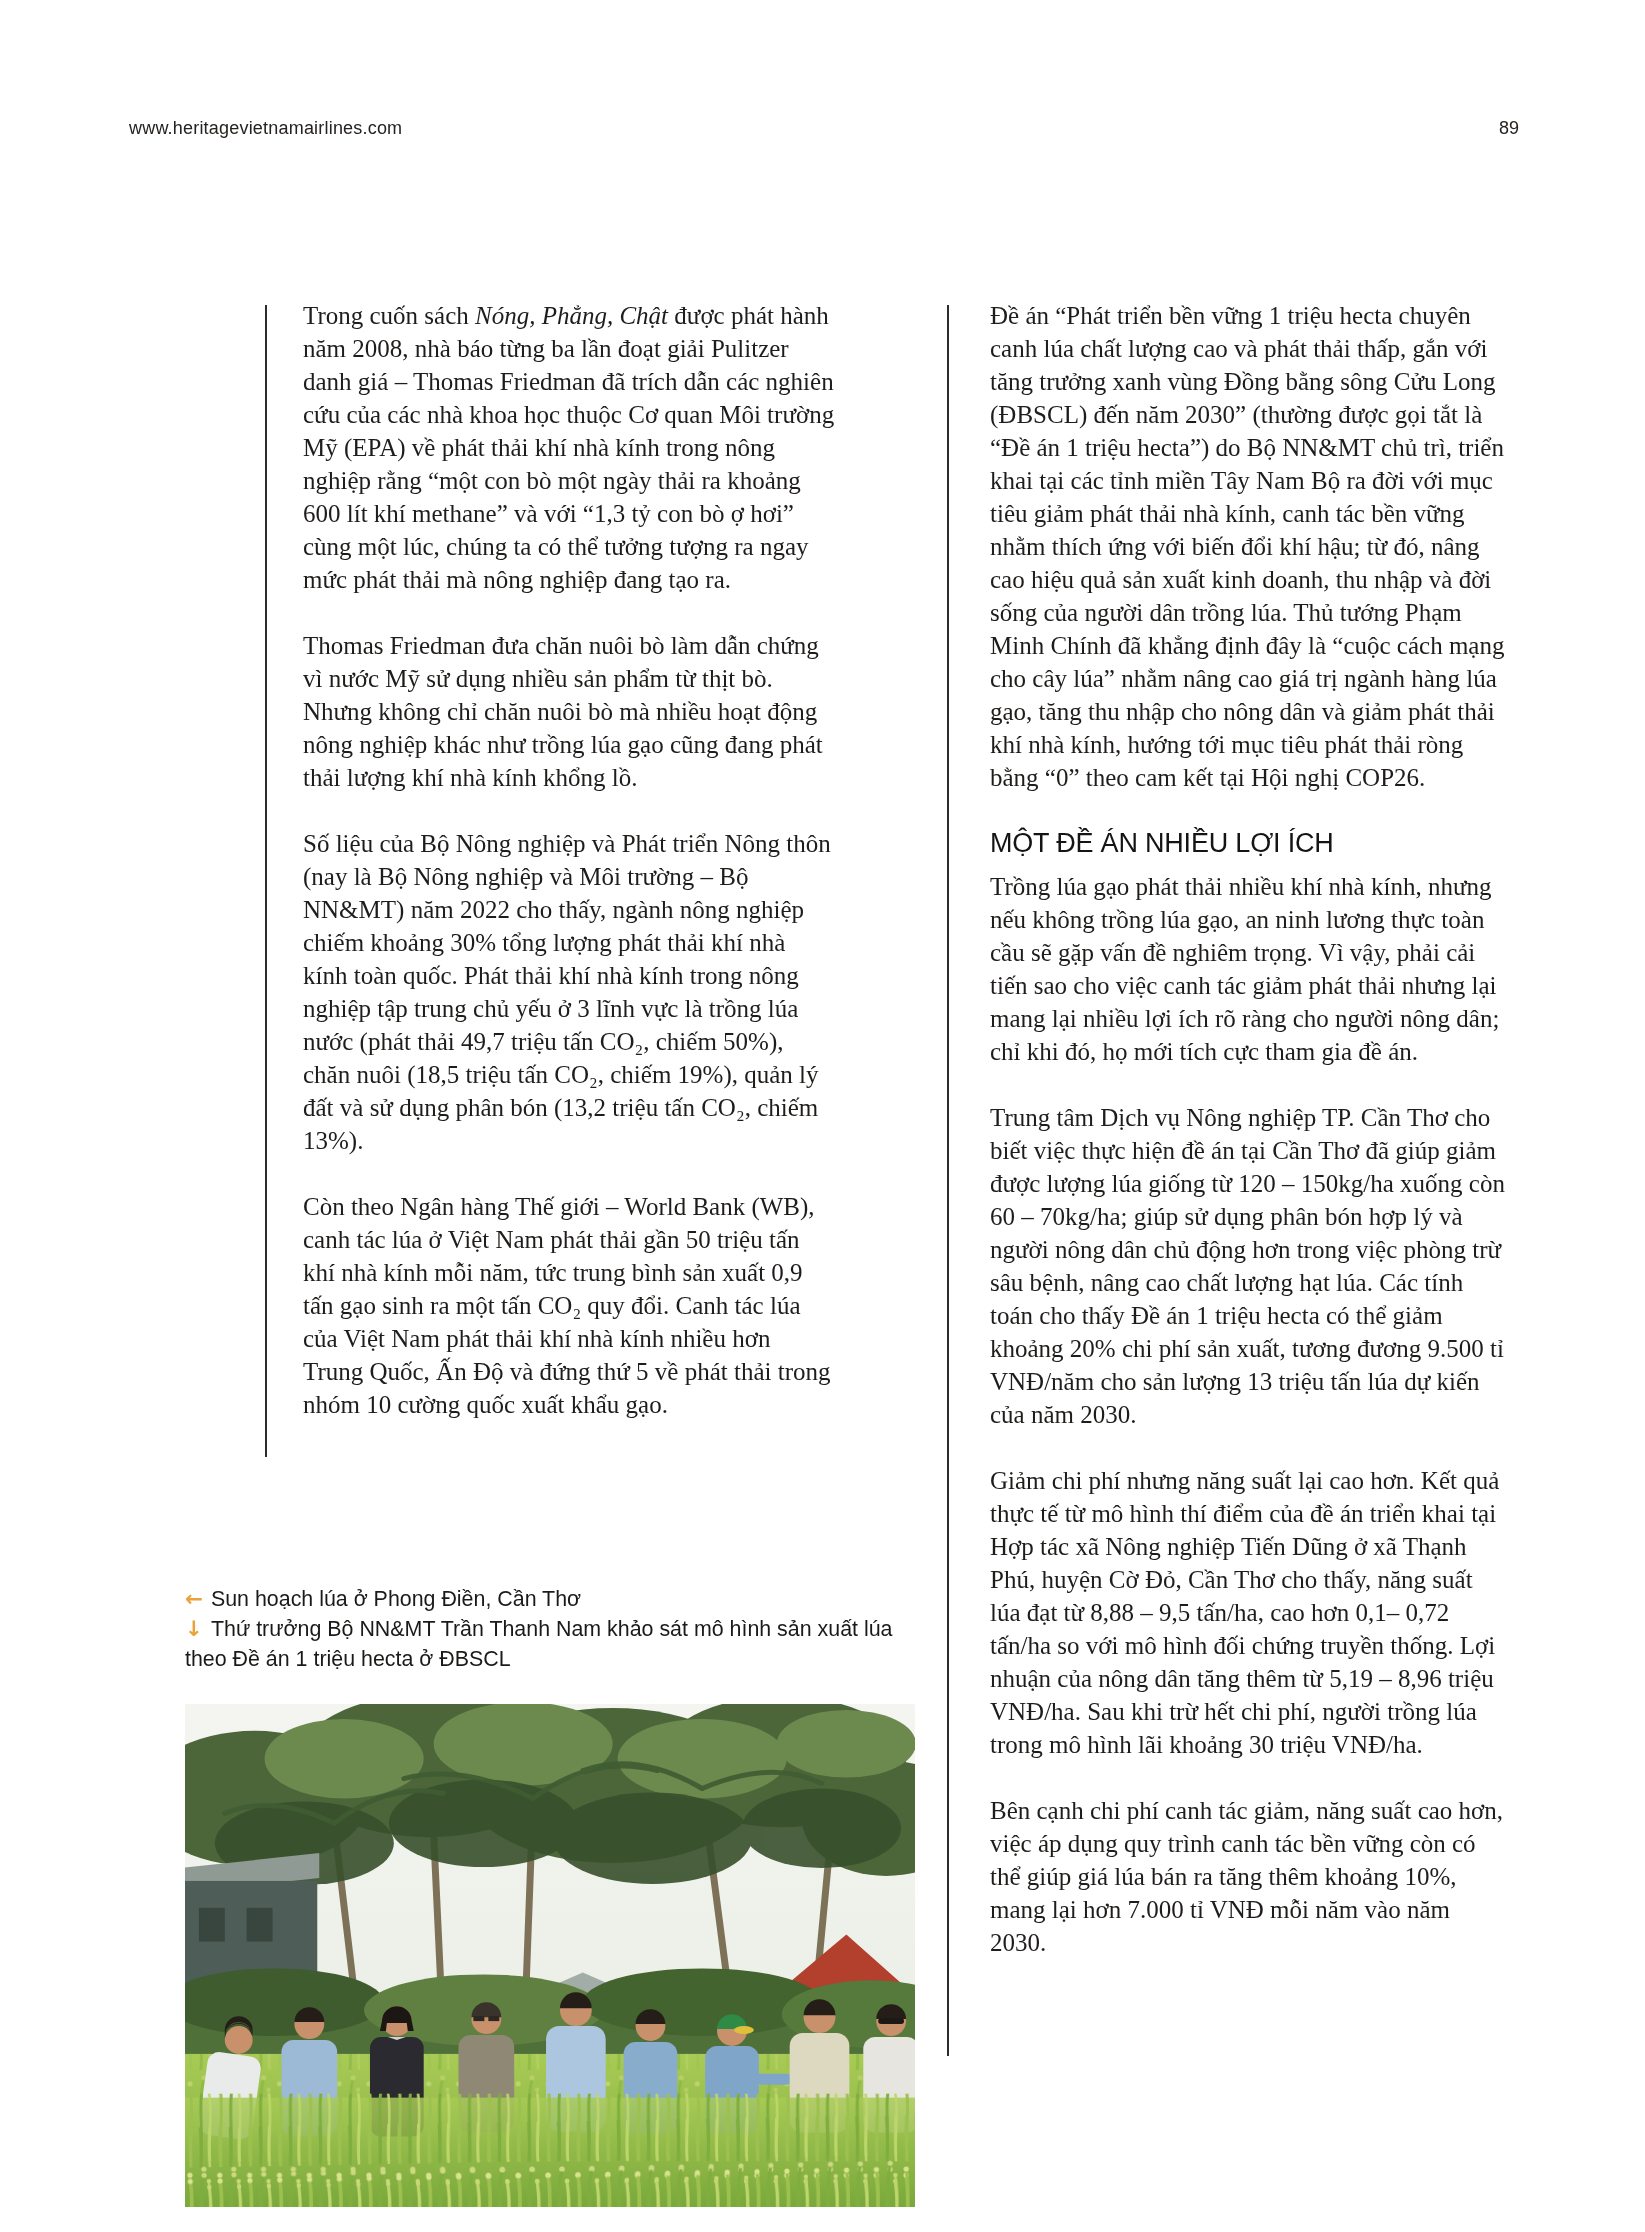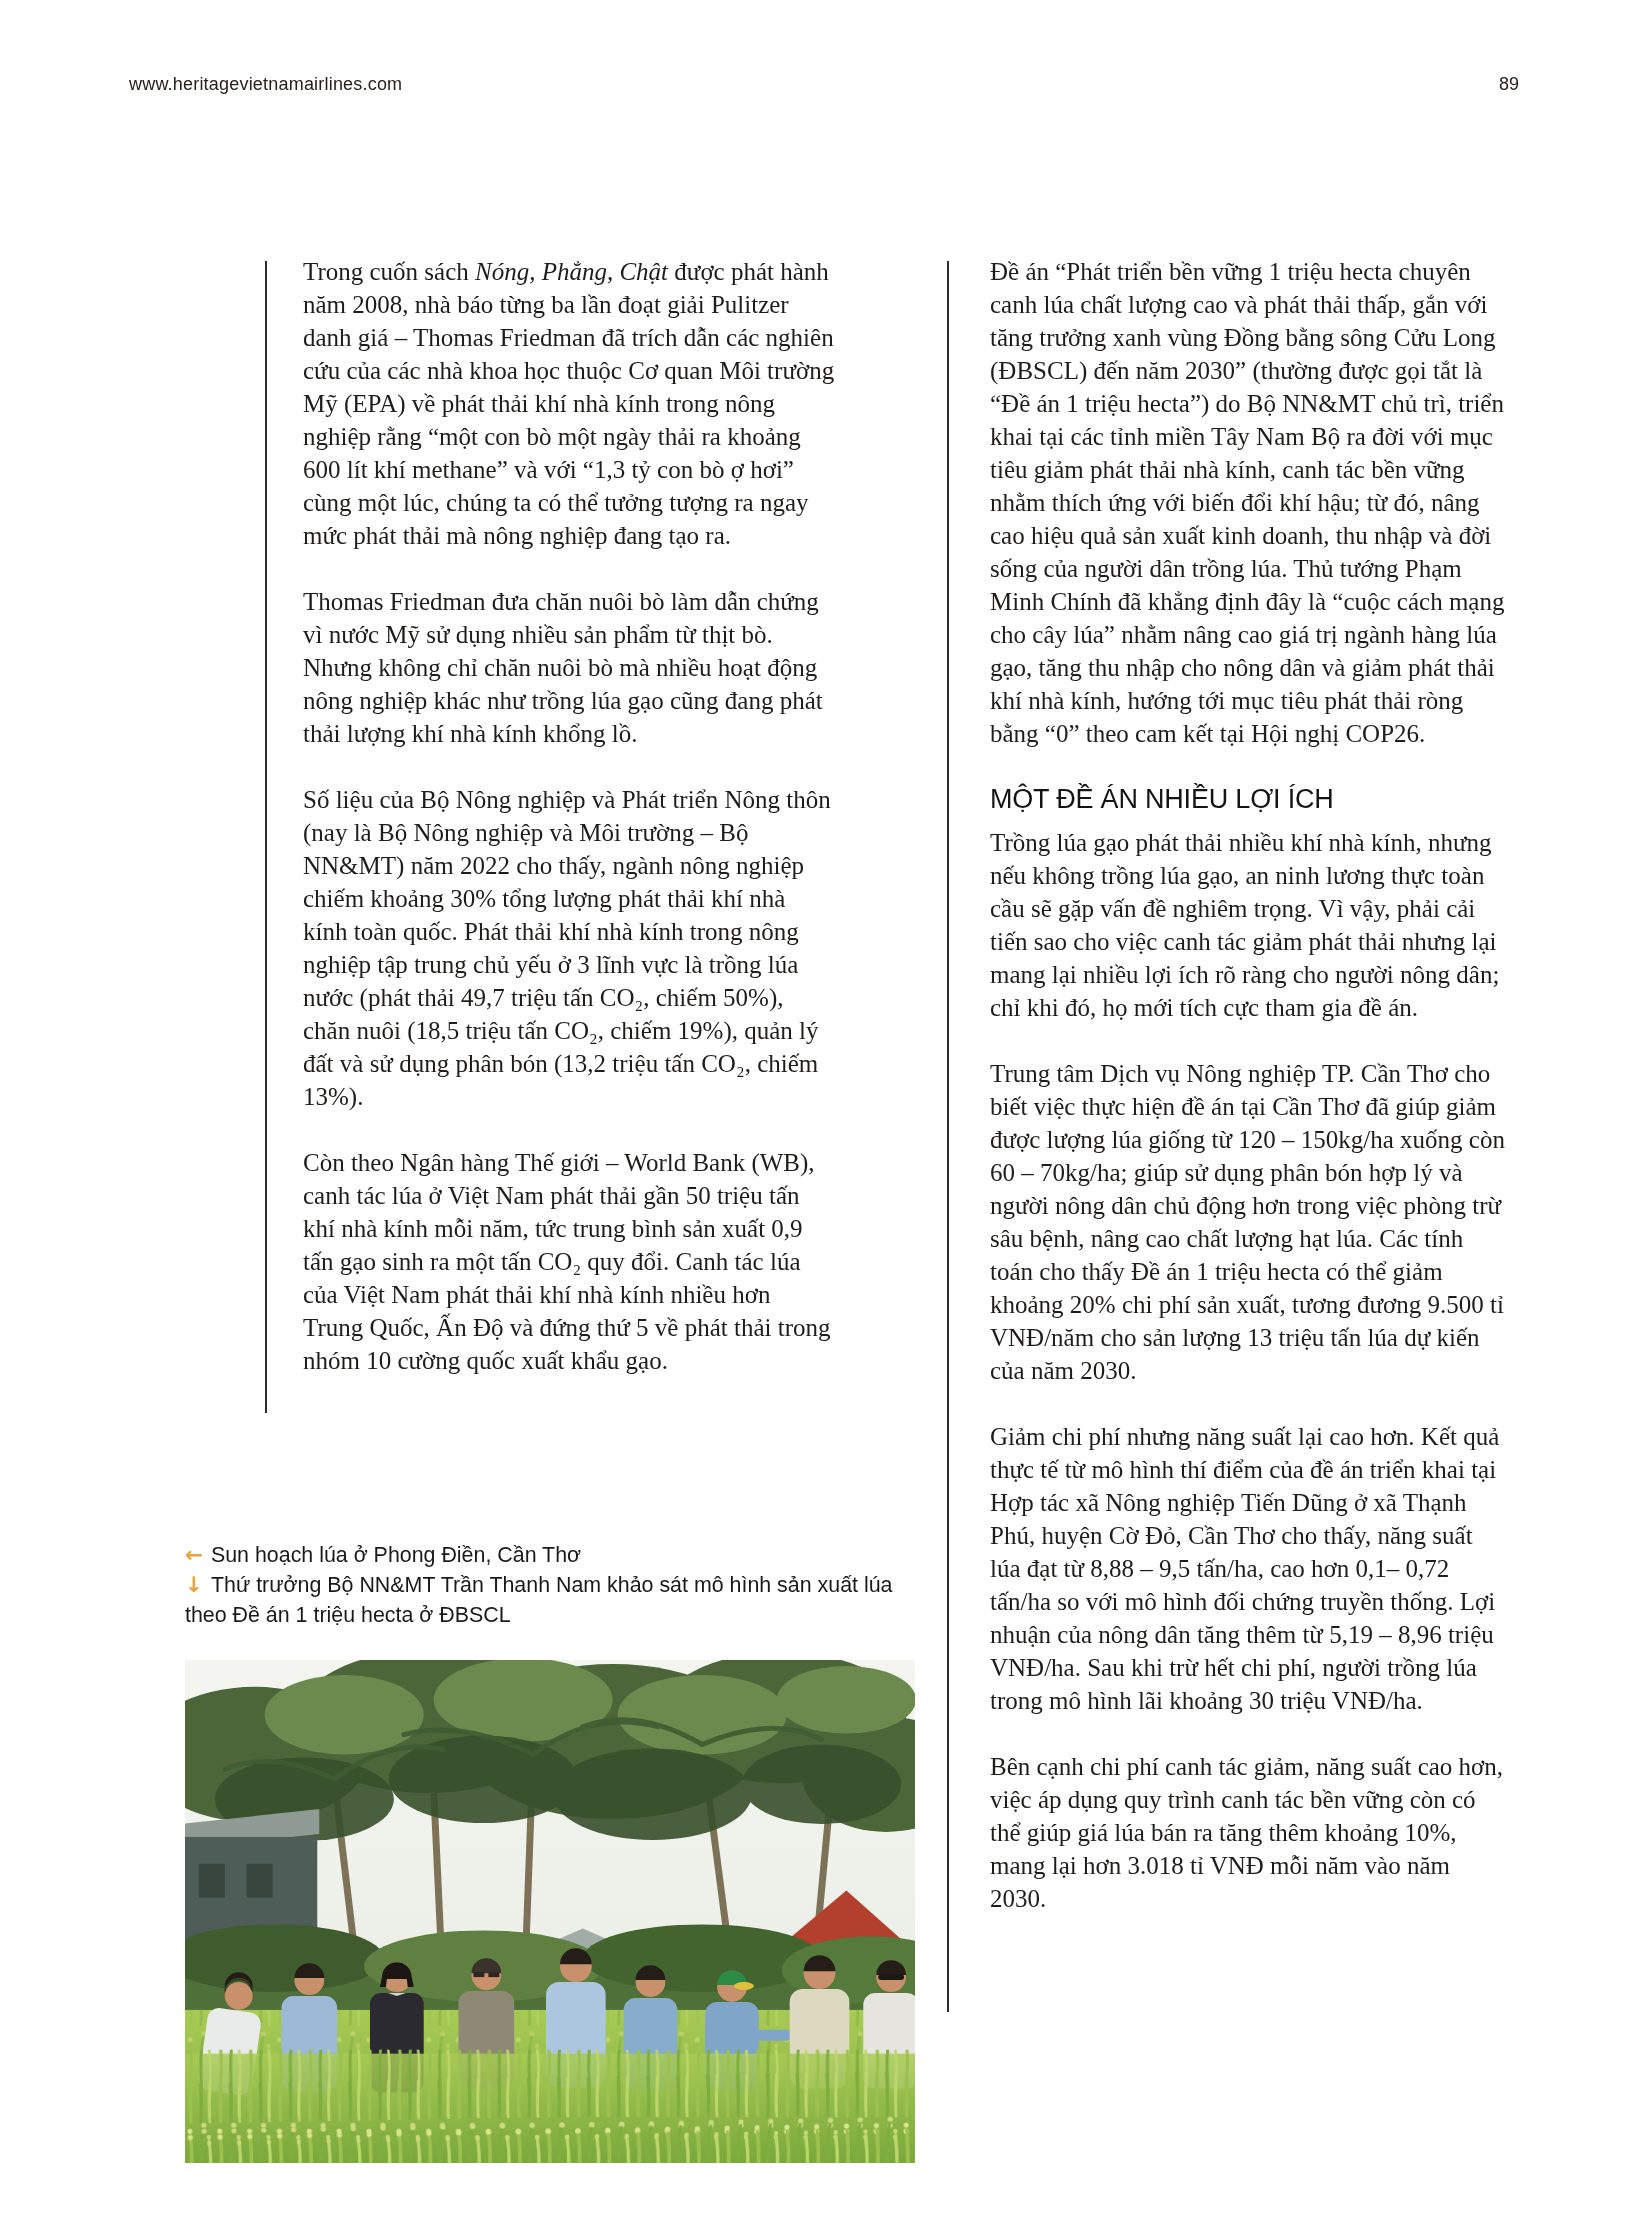--- a/index.html
+++ b/index.html
@@ -1,19 +1,20 @@
 <!DOCTYPE html>
 <html lang="vi"><head>
 <meta charset="utf-8">
 <style>
   html,body { margin:0; padding:0; background:#ffffff; }
   .page {
     position:relative; width:1646px; height:2184px; background:#ffffff;
     font-family:"Liberation Serif","DejaVu Serif",serif; color:#1f1d1b;
     overflow:hidden;
+    margin-top:44px;
   }
   
   .runhead { position:absolute; top:74px; left:0; right:0; height:26px;
     font-family:"Liberation Sans","DejaVu Sans",sans-serif; font-size:18px; color:#26221f; }
   .runhead .site { position:absolute; left:129px; top:0; letter-spacing:0.2px; }
   .runhead .section { position:absolute; left:0; right:0; top:0; text-align:center; letter-spacing:1.2px; }
   .runhead .folio { position:absolute; right:127px; top:0; }
 
   
   .vrule { position:absolute; width:2px; background:#2e2c2a; }
@@ -62,21 +63,21 @@
     <p>Số liệu của Bộ Nông nghiệp và Phát triển Nông thôn (nay là Bộ Nông nghiệp và Môi trường – Bộ NN&amp;MT) năm 2022 cho thấy, ngành nông nghiệp chiếm khoảng 30% tổng lượng phát thải khí nhà kính toàn quốc. Phát thải khí nhà kính trong nông nghiệp tập trung chủ yếu ở 3 lĩnh vực là trồng lúa nước (phát thải 49,7 triệu tấn CO₂, chiếm 50%), chăn nuôi (18,5 triệu tấn CO₂, chiếm 19%), quản lý đất và sử dụng phân bón (13,2 triệu tấn CO₂, chiếm 13%).</p>
     <p>Còn theo Ngân hàng Thế giới – World Bank (WB), canh tác lúa ở Việt Nam phát thải gần 50 triệu tấn khí nhà kính mỗi năm, tức trung bình sản xuất 0,9 tấn gạo sinh ra một tấn CO₂ quy đổi. Canh tác lúa của Việt Nam phát thải khí nhà kính nhiều hơn Trung Quốc, Ấn Độ và đứng thứ 5 về phát thải trong nhóm 10 cường quốc xuất khẩu gạo.</p>
   </div>
 
   <div class="col right">
     <p>Đề án “Phát triển bền vững 1 triệu hecta chuyên canh lúa chất lượng cao và phát thải thấp, gắn với tăng trưởng xanh vùng Đồng bằng sông Cửu Long (ĐBSCL) đến năm 2030” (thường được gọi tắt là “Đề án 1 triệu hecta”) do Bộ NN&amp;MT chủ trì, triển khai tại các tỉnh miền Tây Nam Bộ ra đời với mục tiêu giảm phát thải nhà kính, canh tác bền vững nhằm thích ứng với biến đổi khí hậu; từ đó, nâng cao hiệu quả sản xuất kinh doanh, thu nhập và đời sống của người dân trồng lúa. Thủ tướng Phạm Minh Chính đã khẳng định đây là “cuộc cách mạng cho cây lúa” nhằm nâng cao giá trị ngành hàng lúa gạo, tăng thu nhập cho nông dân và giảm phát thải khí nhà kính, hướng tới mục tiêu phát thải ròng bằng “0” theo cam kết tại Hội nghị COP26.</p>
     <h3 class="shead">MỘT ĐỀ ÁN NHIỀU LỢI ÍCH</h3>
     <p>Trồng lúa gạo phát thải nhiều khí nhà kính, nhưng nếu không trồng lúa gạo, an ninh lương thực toàn cầu sẽ gặp vấn đề nghiêm trọng. Vì vậy, phải cải tiến sao cho việc canh tác giảm phát thải nhưng lại mang lại nhiều lợi ích rõ ràng cho người nông dân; chỉ khi đó, họ mới tích cực tham gia đề án.</p>
     <p>Trung tâm Dịch vụ Nông nghiệp TP. Cần Thơ cho biết việc thực hiện đề án tại Cần Thơ đã giúp giảm được lượng lúa giống từ 120 – 150kg/ha xuống còn 60 – 70kg/ha; giúp sử dụng phân bón hợp lý và người nông dân chủ động hơn trong việc phòng trừ sâu bệnh, nâng cao chất lượng hạt lúa. Các tính toán cho thấy Đề án 1 triệu hecta có thể giảm khoảng 20% chi phí sản xuất, tương đương 9.500 tỉ VNĐ/năm cho sản lượng 13 triệu tấn lúa dự kiến của năm 2030.</p>
     <p>Giảm chi phí nhưng năng suất lại cao hơn. Kết quả thực tế từ mô hình thí điểm của đề án triển khai tại Hợp tác xã Nông nghiệp Tiến Dũng ở xã Thạnh Phú, huyện Cờ Đỏ, Cần Thơ cho thấy, năng suất lúa đạt từ 8,88 – 9,5 tấn/ha, cao hơn 0,1– 0,72 tấn/ha so với mô hình đối chứng truyền thống. Lợi nhuận của nông dân tăng thêm từ 5,19 – 8,96 triệu VNĐ/ha. Sau khi trừ hết chi phí, người trồng lúa trong mô hình lãi khoảng 30 triệu VNĐ/ha.</p>
-    <p>Bên cạnh chi phí canh tác giảm, năng suất cao hơn, việc áp dụng quy trình canh tác bền vững còn có thể giúp giá lúa bán ra tăng thêm khoảng 10%, mang lại hơn 3.018 tỉ VNĐ mỗi năm vào năm 2030.</p>
+    <p>Bên cạnh chi phí canh tác giảm, năng suất cao hơn, việc áp dụng quy trình canh tác bền vững còn có thể giúp giá lúa bán ra tăng thêm khoảng 10%, mang lại hơn 7.000 tỉ VNĐ mỗi năm vào năm 2030.</p>
   </div>
 
   <div class="captions">
     <div class="cap-line">
       <span class="arrow">←</span><span>Sun hoạch lúa ở Phong Điền, Cần Thơ</span>
     </div>
     <div class="cap-line">
       <span class="arrow">↓</span><span>Thứ trưởng Bộ NN&amp;MT Trần Thanh Nam khảo sát mô hình sản xuất lúa theo Đề án 1 triệu hecta ở ĐBSCL</span>
     </div>
   </div>

